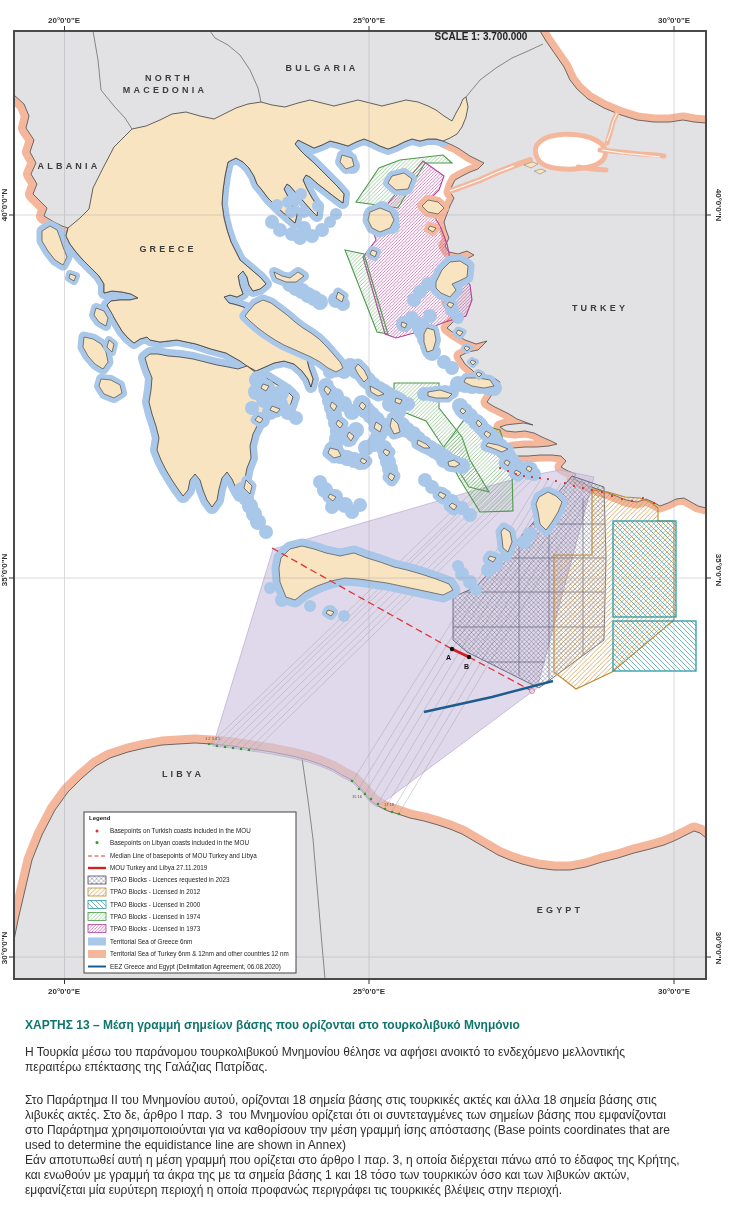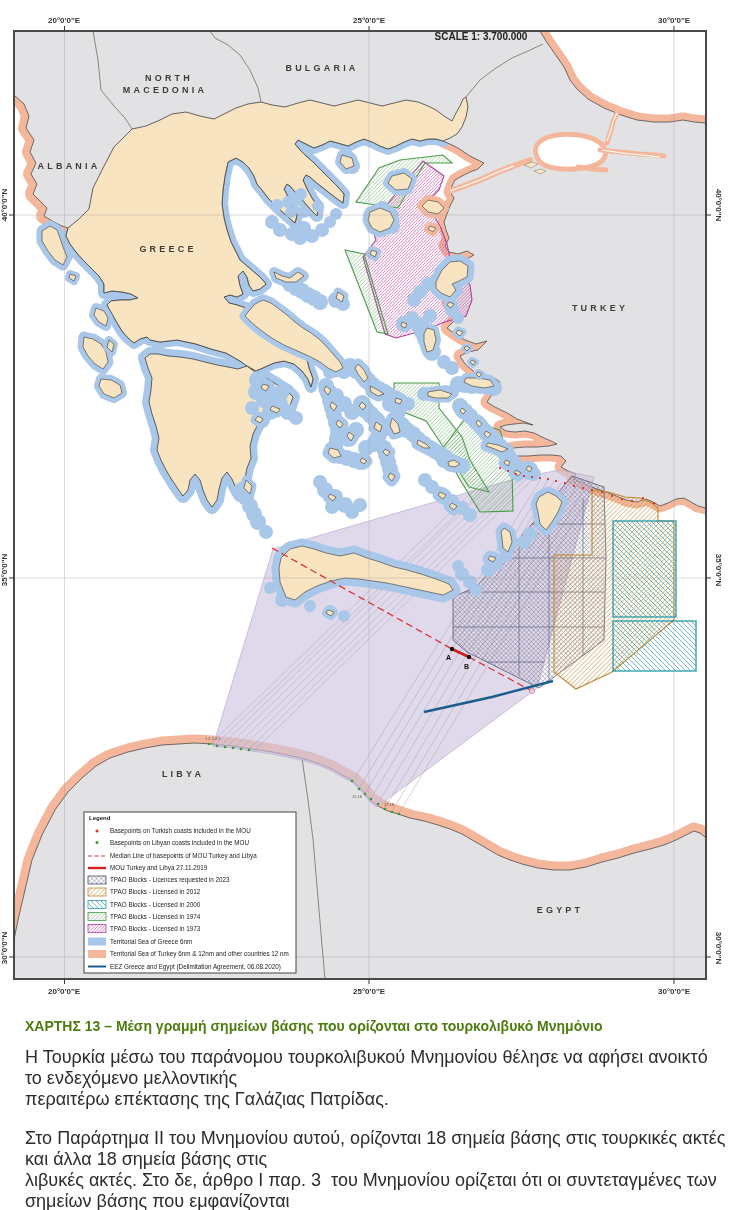--- a/index.html
+++ b/index.html
@@ -1,20 +1,20 @@
 <!DOCTYPE html>
 <html><head>
 <meta charset="utf-8">
 <style>
 html,body{margin:0;padding:0;background:#ffffff;width:734px;height:1210px;overflow:hidden}
 body{font-family:"Liberation Sans",sans-serif}
 #map{position:absolute;left:0;top:0}
 #caption{position:absolute;left:25px;top:1018px;width:702px;color:#2d2d2d}
-#caption h1{font-size:14px;margin:0 0 13px 0;color:#4d7c0f;font-weight:bold}
-#caption p{font-size:18px;line-height:21px;margin:0 0 18px 0}
+#caption h1{font-size:12px;margin:0 0 13px 0;color:#0f766e;font-weight:bold}
+#caption p{font-size:12px;line-height:15px;margin:0 0 18px 0}
 </style>
 </head>
 <body>
 
 <svg id="map" width="734" height="1010" viewBox="0 0 734 1010">
 <defs>
 <pattern id="hnavy" width="4.6" height="4.6" patternUnits="userSpaceOnUse">
  <path d="M0,4.6 L4.6,0 M0,0 L4.6,4.6" stroke="#62627e" stroke-width="0.45" fill="none"></path>
 </pattern>
 <pattern id="horange" width="4.6" height="4.6" patternUnits="userSpaceOnUse">

